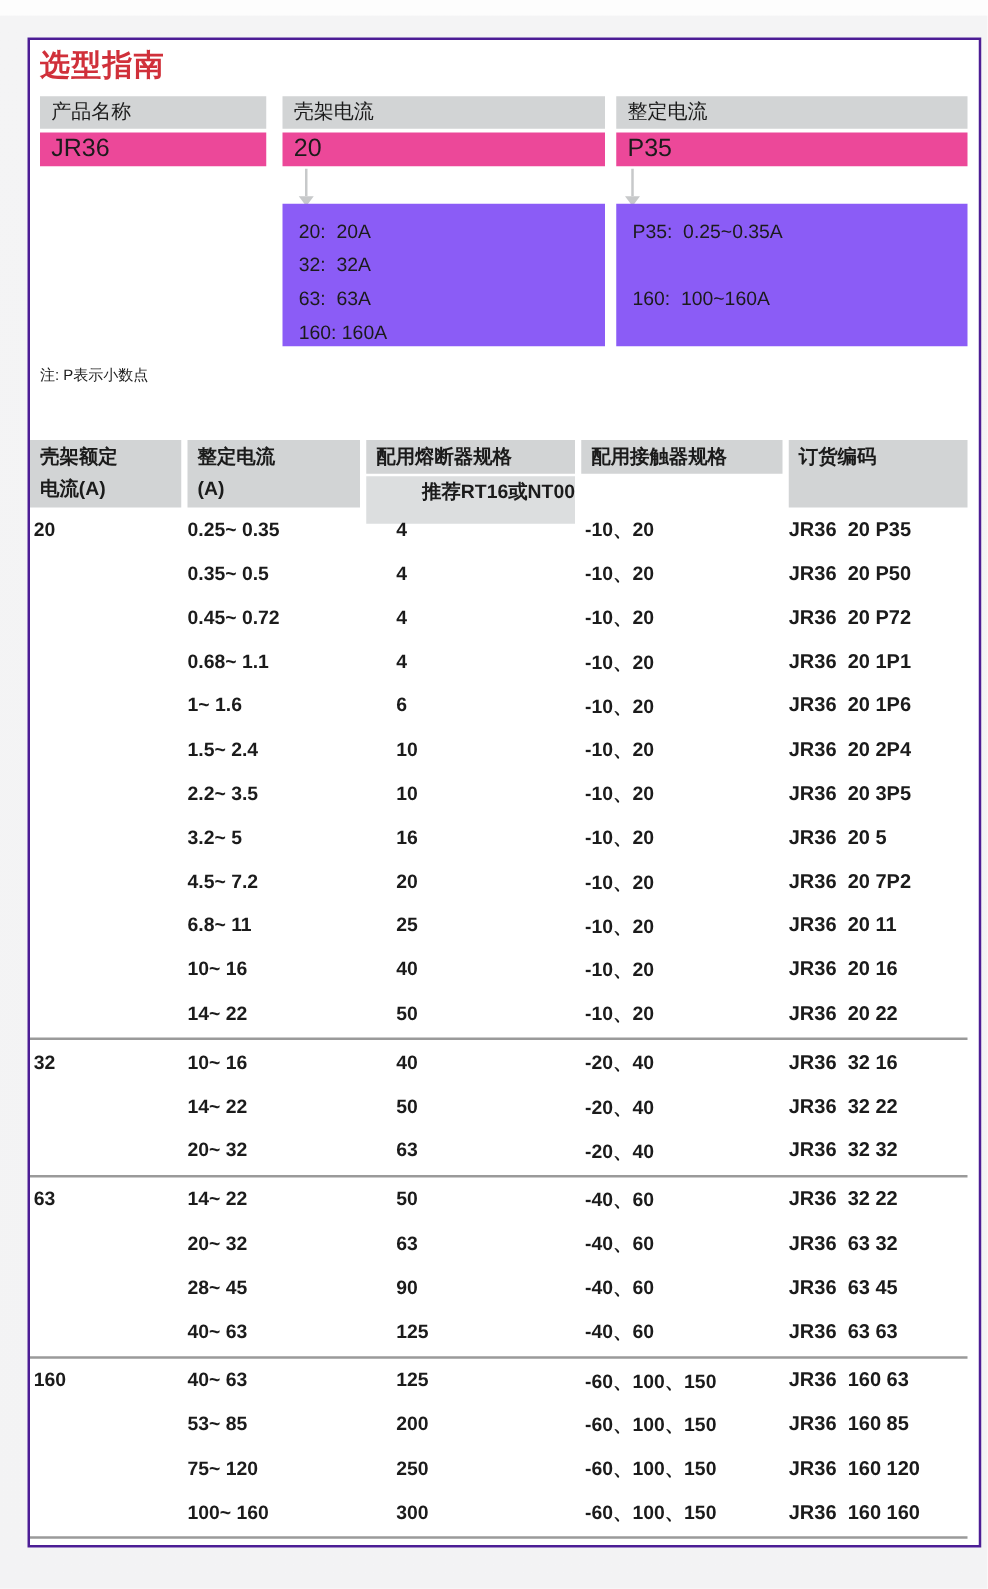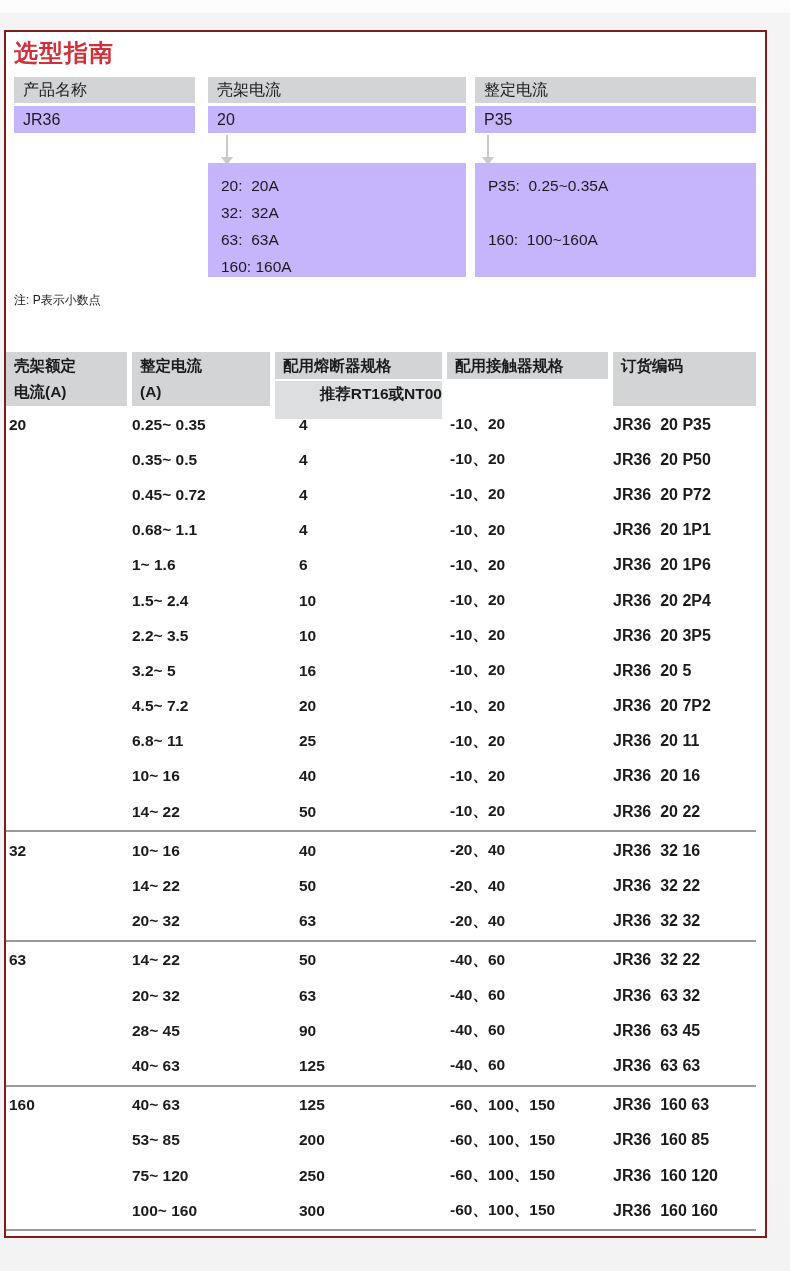--- a/index.html
+++ b/index.html
@@ -3,53 +3,53 @@
 <meta charset="utf-8">
 <style>
   html,body{margin:0;padding:0;}
   body{
     width:790px;height:1271px;position:relative;overflow:hidden;
     font-family:"Liberation Sans","DejaVu Sans",sans-serif;
     background:linear-gradient(#fdfdfd 0px,#fdfdfd 12px,#f4f4f5 13px,#f3f3f4 100%);
     color:#1b1b1b;
   }
   .panel{
-    position:absolute;left:4px;top:30px;width:759px;height:1204px;
-    background:#ffffff;border:2px solid #7f1d1d;
+    position:absolute;left:22px;top:30px;width:759px;height:1204px;
+    background:#ffffff;border:2px solid #4c1d95;
   }
   .title{
     margin:6px 0 0 8px;font-size:24px;line-height:30px;font-weight:bold;
     color:#d0303a;letter-spacing:1px;
   }
   
   .selector{position:relative;margin:9px 0 0 8px;width:742px;height:200px;}
   .sel-col{position:absolute;top:0;}
   .col-product{left:0;width:181px;border-radius:15px;}
   .col-frame{left:194px;width:258px;}
   .col-setting{left:461px;width:281px;}
   .sel-label{
     height:26px;line-height:26px;background:#d2d4d5;
     padding-left:9px;font-size:16px;
   }
   .sel-value{
-    height:27px;line-height:27px;background:#c4b5fd;
-    margin-top:3px;padding-left:9px;font-size:16px;
+    height:27px;line-height:27px;background:#ec4899;
+    margin-top:3px;padding-left:9px;font-size:20px;
   }
   .arrow{position:absolute;top:58px;width:12px;height:30px;}
   .col-frame .arrow{left:13px;}
   .col-setting .arrow{left:7px;}
   .arrow .stem{width:2px;height:22px;background:#c7c9ca;margin:0 auto;}
   .arrow .head{
     width:0;height:0;margin:0 auto;
     border-left:6px solid transparent;border-right:6px solid transparent;
     border-top:8px solid #c7c9ca;
   }
   .options{
     position:absolute;top:86px;left:0;right:0;height:114px;
-    background:#c4b5fd;padding-top:9px;box-sizing:border-box;
+    background:#8b5cf6;padding-top:9px;box-sizing:border-box;
   }
   .opt-line{
     line-height:27px;padding-left:13px;font-size:15.5px;white-space:pre;
   }
   .note{margin:14px 0 0 8px;font-size:12px;line-height:19px;}
   
   .table{margin-top:42px;width:750px;font-weight:bold;}
   .thead,.trow{
     display:grid;
     grid-template-columns:126px 143px 172px 166px 1fr;

